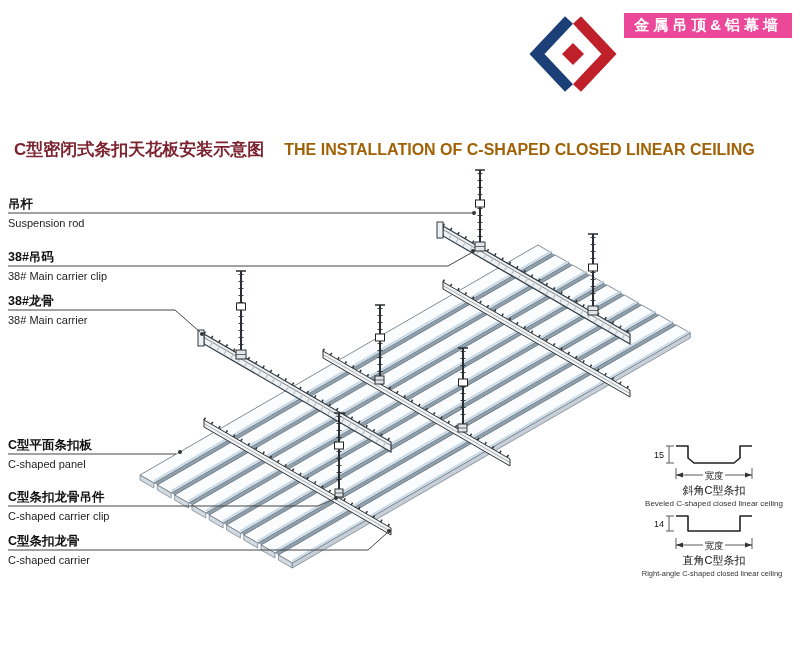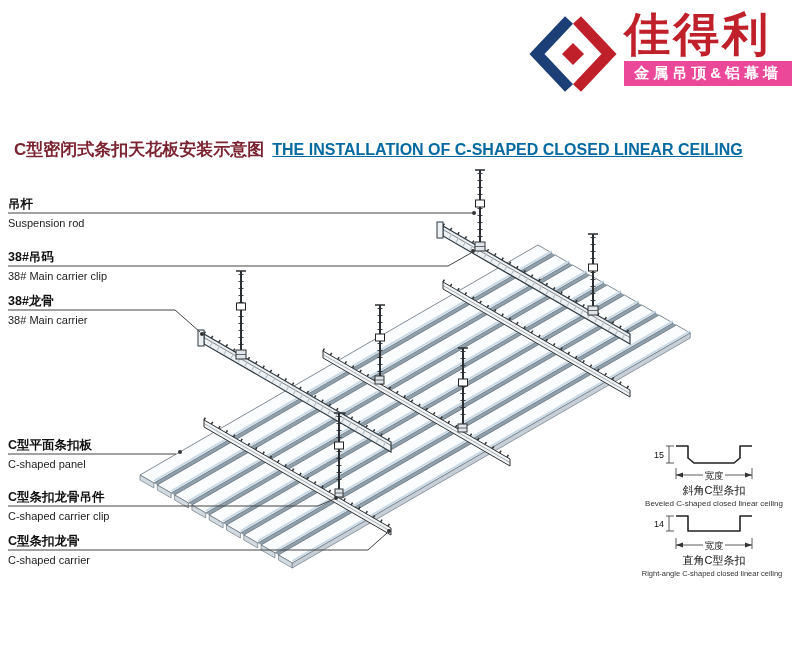--- a/index.html
+++ b/index.html
@@ -6,22 +6,22 @@
   body{
     width:800px;height:650px;position:relative;background:#fff;overflow:hidden;
     font-family:"Liberation Sans","DejaVu Sans",sans-serif;color:#222;
   }
   .logo{position:absolute;top:10px;right:8px;display:flex;gap:7px;align-items:flex-start;}
   .logo-text{display:flex;flex-direction:column;}
   .brand{font-size:46px;font-weight:bold;color:#c0202a;line-height:1.05;letter-spacing:3px;}
   .tagline{background:#ec4899;color:#fff;font-size:15px;font-weight:bold;
            padding:3px 10px;letter-spacing:4px;margin-top:3px;text-align:center;white-space:nowrap;}
   .title-row{position:absolute;top:138px;left:14px;white-space:nowrap;font-weight:bold;}
-  .title-zh{font-size:17px;color:#7b2430;margin-right:8px;}
-  .title-en{font-size:16px;color:#0369a1;text-decoration:underline;}
+  .title-zh{font-size:17px;color:#7b2430;margin-right:20px;}
+  .title-en{font-size:16px;color:#a16207;}
   svg text{font-family:"Liberation Sans","DejaVu Sans",sans-serif;}
   .lbl-zh{font-size:12.5px;font-weight:bold;fill:#111;}
   .lbl-en{font-size:11px;fill:#222;}
   .cap-zh{font-size:11px;fill:#111;}
   .cap-en{font-size:8px;fill:#333;}
   .dim-num{font-size:9px;fill:#111;}
   .dim-txt{font-size:9.5px;fill:#111;}
   .diagram{position:absolute;top:0;left:0;}
 </style>
 </head>
@@ -29,21 +29,20 @@
 
 <div class="logo">
   <svg width="88" height="88" viewBox="0 0 88 88">
     <g fill="none">
       <path d="M40 10 L8 44 L40 78" stroke="#1d3f77" stroke-width="11"></path>
       <path d="M48 10 L80 44 L48 78" stroke="#c0202a" stroke-width="11"></path>
       <path d="M44 33 L55 44 L44 55 L33 44 Z" fill="#c0202a"></path>
     </g>
   </svg>
   <div class="logo-text">
-    <div class="brand">佳得利</div>
     <div class="tagline">金属吊顶&amp;铝幕墙</div>
   </div>
 </div>
 
 <div class="title-row">
   <span class="title-zh">C型密闭式条扣天花板安装示意图</span><span class="title-en">THE INSTALLATION OF C-SHAPED CLOSED LINEAR CEILING</span>
 </div>
 
 <svg class="diagram" width="800" height="650" viewBox="0 0 800 650">
 

